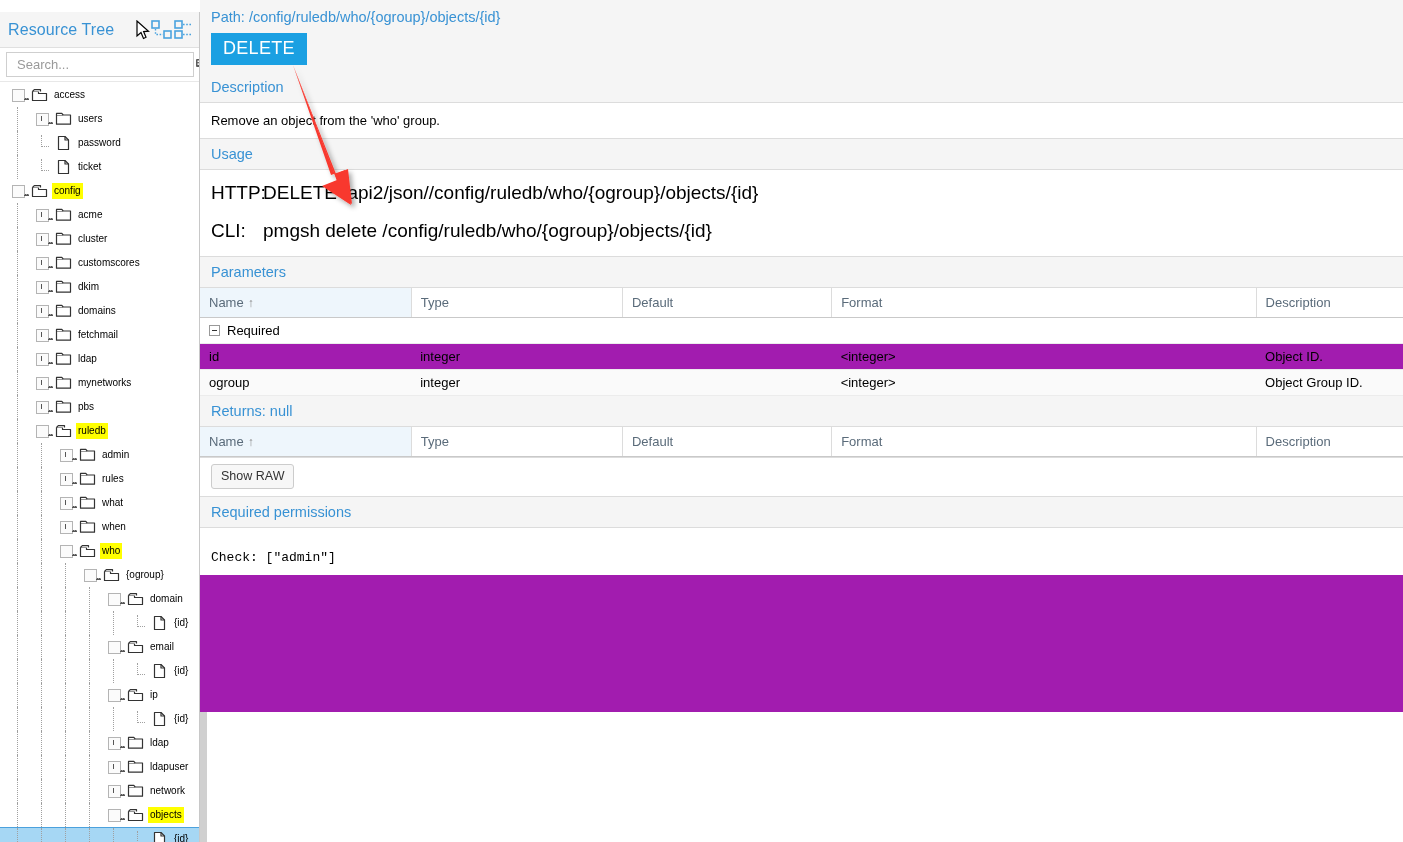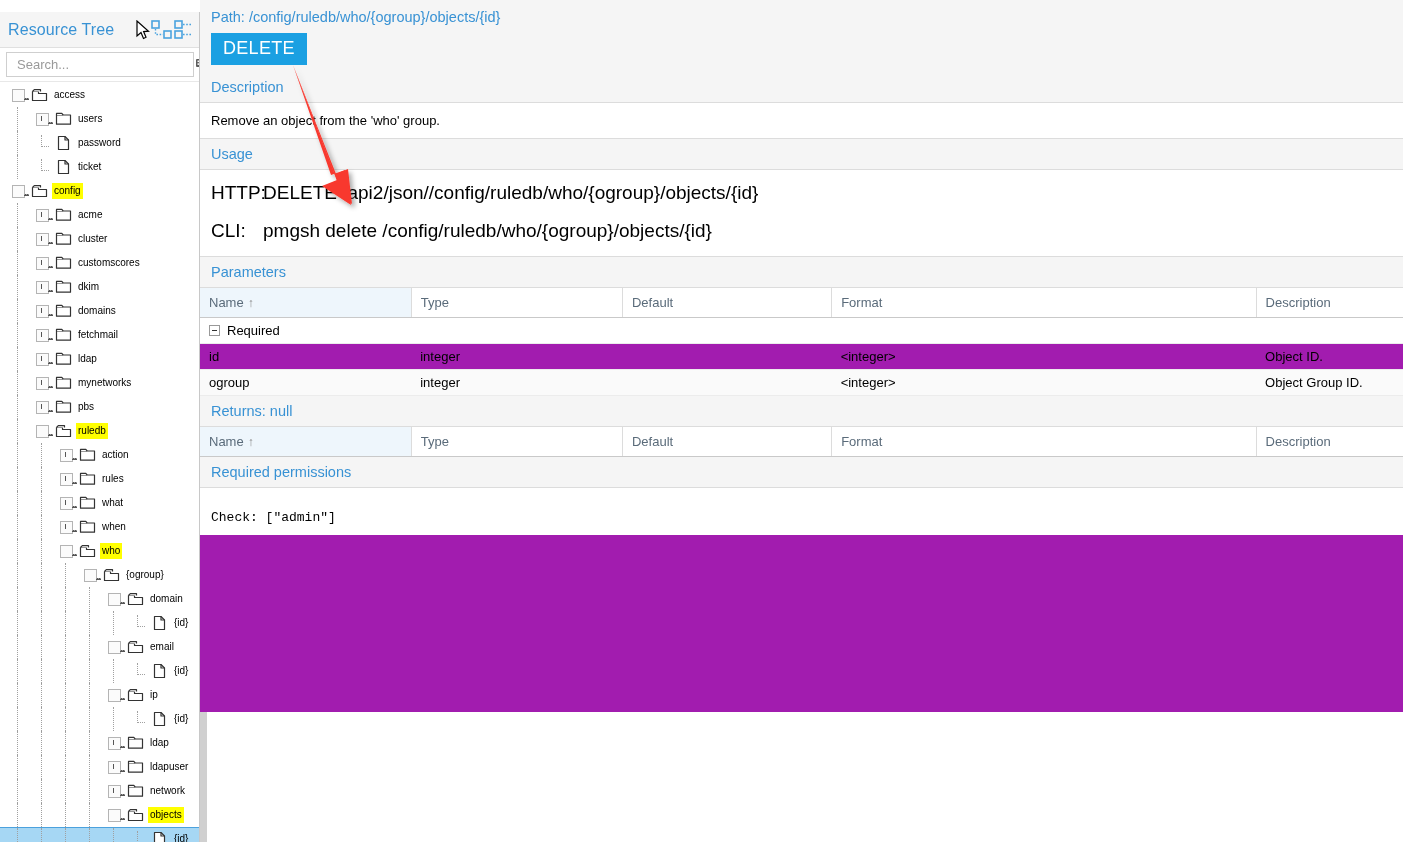--- a/index.html
+++ b/index.html
@@ -538,21 +538,21 @@
           </div>
           <span style="flex: 0 0 58px; height: 1px;"></span>
           <span class="texp has-ctl plus dashr">
             <span class="vbar"></span>
           </span>
           <span style="flex: 0 0 5px; height: 1px;"></span>
           <span class="ticon"><svg width="18" height="16" viewBox="0 0 18 16">
               <path d="M1.5 4.0 L1.5 13.2 L15.5 13.2 L15.5 4.0 Z" fill="#ffffff" stroke="#333" stroke-width="1.2" stroke-linejoin="round"></path>
               <path d="M1.5 4.0 L1.5 2.4 L6.8 2.4 L8.2 4.0" fill="#ffffff" stroke="#333" stroke-width="1.2" stroke-linejoin="round"></path>
             </svg></span>
-          <span class="tlabel">action</span>
+          <span class="tlabel">admin</span>
         </div>
         <div class="tnode">
           <div class="tguides">
             <span class="tguide" style="left: 17px;"></span>
             <span class="tguide" style="left: 41px;"></span>
           </div>
           <span style="flex: 0 0 58px; height: 1px;"></span>
           <span class="texp has-ctl plus dashr">
             <span class="vbar"></span>
           </span>
@@ -896,20 +896,23 @@
         <tr>
           <th class="namecol"><span>Name</span><span class="sortarrow">↑</span></th>
           <th><span>Type</span></th>
           <th><span>Default</span></th>
           <th><span>Format</span></th>
           <th><span>Description</span></th>
         </tr>
       </thead>
     </table>
 
+    <div id="showraw-row">
+      <button id="show-raw-button">Show RAW</button>
+    </div>
 
     <div class="sec-head">Required permissions</div>
 
     <div id="perm-body">Check: ["admin"]</div>
   </div>
 
   <svg id="arrow-overlay">
     <defs>
       <filter id="arrShadow" x="-30%" y="-30%" width="170%" height="170%">
         <feDropShadow dx="3" dy="3" stdDeviation="2.4" flood-color="#000000" flood-opacity="0.34"></feDropShadow>

